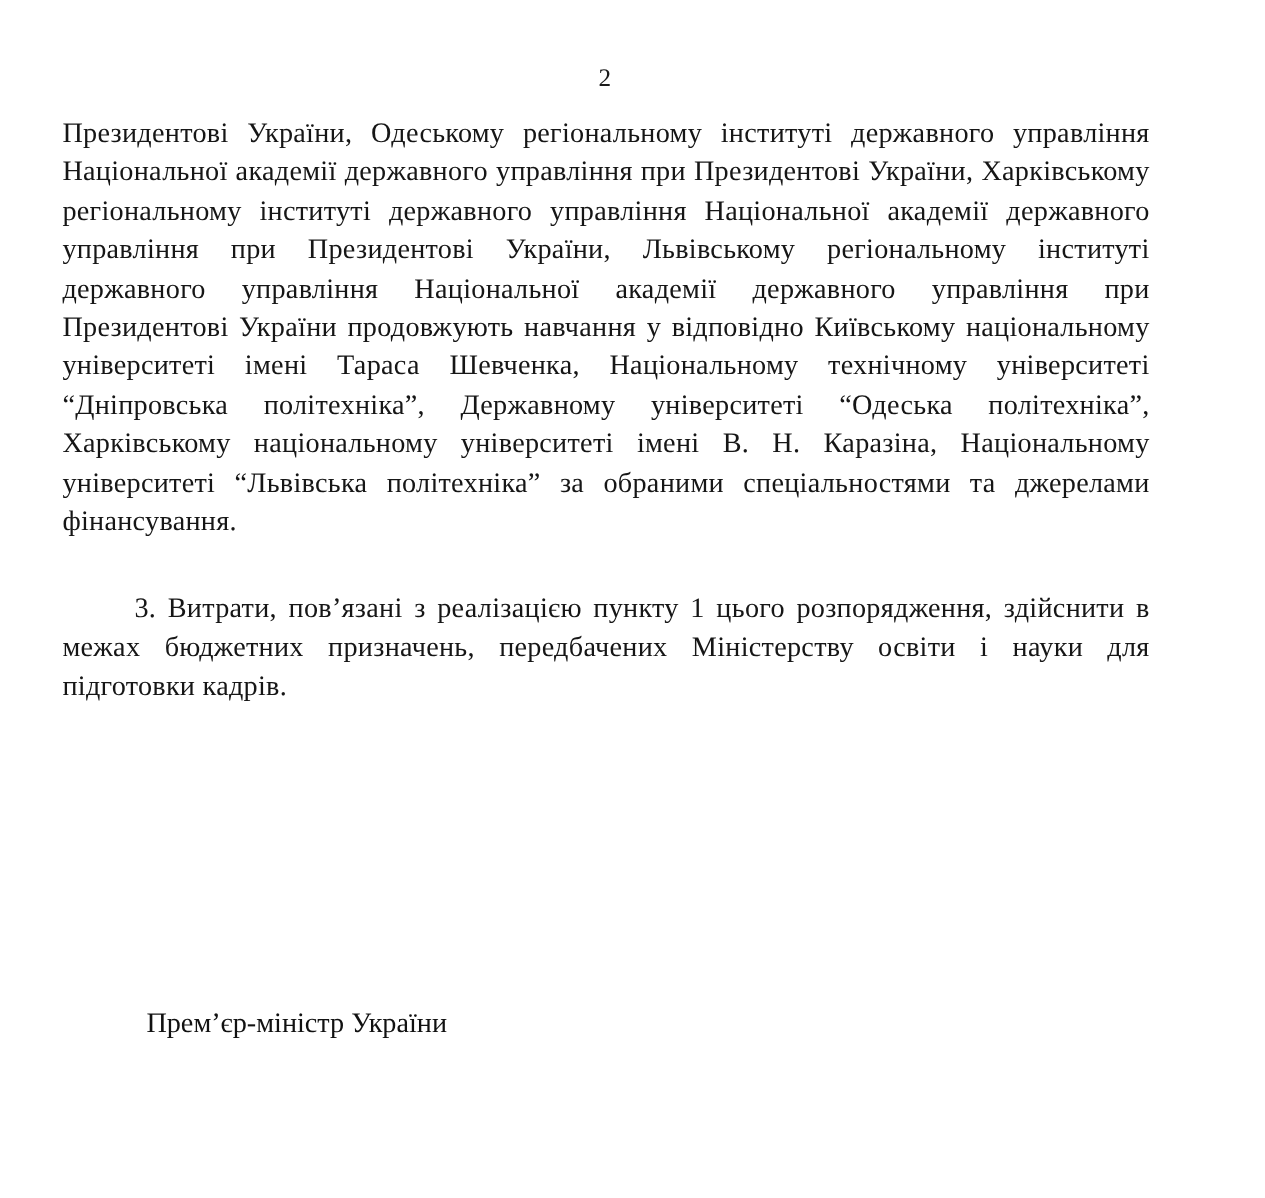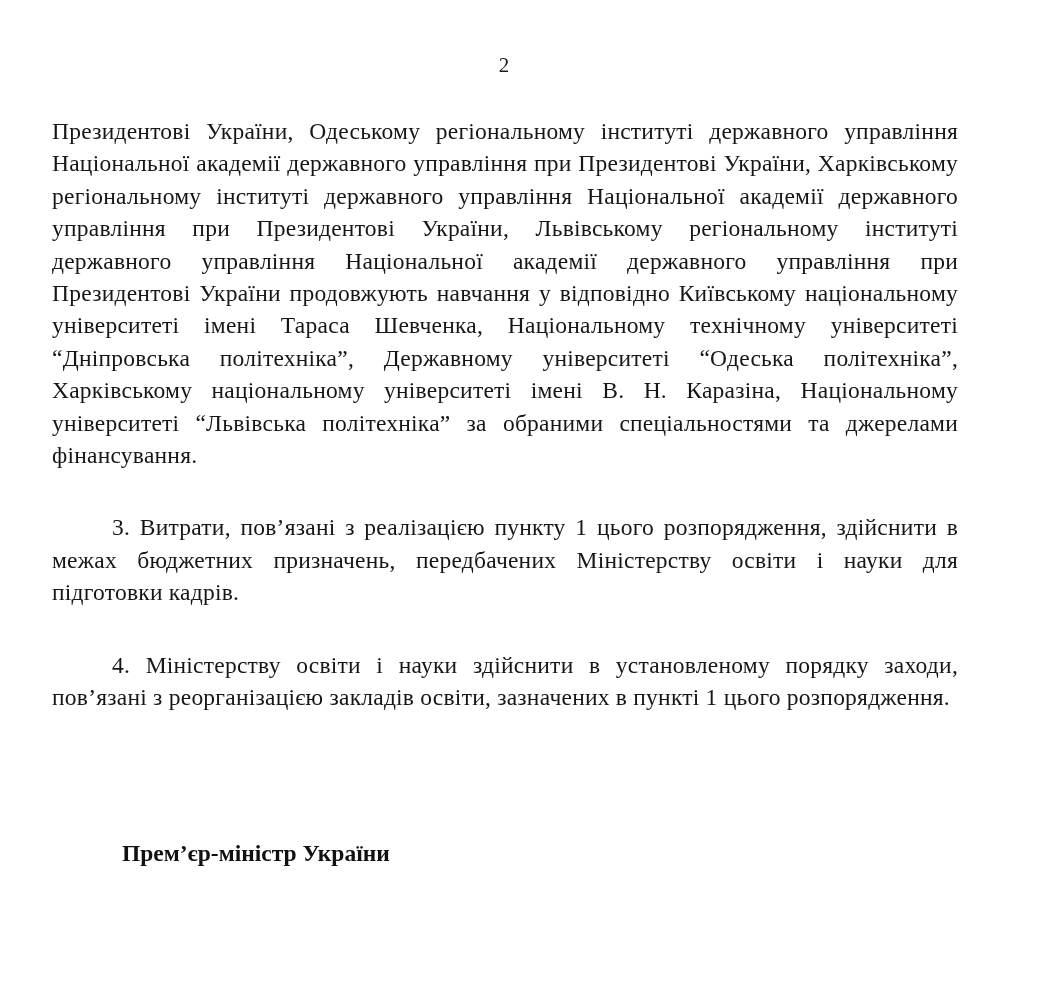--- a/index.html
+++ b/index.html
@@ -29,21 +29,21 @@
     text-align: center;
     font-size: 21px;
     line-height: 26px;
     color: #1a1a1a;
   }
 
   
   .body-block {
     position: absolute;
     left: 52px;
-    top: 115px;
+    top: 95px;
     width: 906px;
   }
 
   .para {
     margin: 0;
     font-size: 23.5px;
     line-height: 32.4px;
     text-align: justify;
     text-justify: inter-word;
     color: #161616;
@@ -76,21 +76,21 @@
     top: 838px;
     width: 803px;
     display: flex;
     justify-content: space-between;
     align-items: baseline;
   }
 
   .signature-title,
   .signature-name {
     font-family: "Liberation Serif", "DejaVu Serif", serif;
-    font-weight: 700;
+    font-weight: 400;
     font-size: 23.5px;
     line-height: 30px;
     color: #111111;
     white-space: nowrap;
   }
 
   .signature-name {
     letter-spacing: 0.02em;
   }
 </style>
@@ -104,21 +104,20 @@
   <div class="body-block">
 
     <p class="para continuation">Президентові України, Одеському регіональному інституті державного управління Національної академії державного управління при Президентові України, Харківському регіональному інституті державного управління Національної академії державного управління при Президентові України, Львівському регіональному інституті державного управління Національної академії державного управління при Президентові України продовжують навчання у відповідно Київському національному університеті імені Тараса Шевченка, Національному технічному університеті “Дніпровська політехніка”, Державному університеті “Одеська політехніка”, Харківському національному університеті імені В. Н. Каразіна, Національному університеті “Львівська політехніка” за обраними спеціальностями та джерелами фінансування.</p>
 
     <div class="spacer-3"></div>
 
     <p class="para numbered">3. Витрати, пов’язані з реалізацією пункту 1 цього розпорядження, здійснити в межах бюджетних призначень, передбачених Міністерству освіти і науки для підготовки кадрів.</p>
 
     <div class="spacer-4"></div>
 
-    <p class="para numbered">4. Міністерству освіти і науки здійснити в установленому порядку заходи, пов’язані з реорганізацією закладів освіти, зазначених в пункті 1 цього розпорядження.</p>
 
   </div>
 
   <div class="signature-block">
     <div class="signature-title">Прем’єр-міністр України</div>
   </div>
 
 </div>
 
 </body></html>

